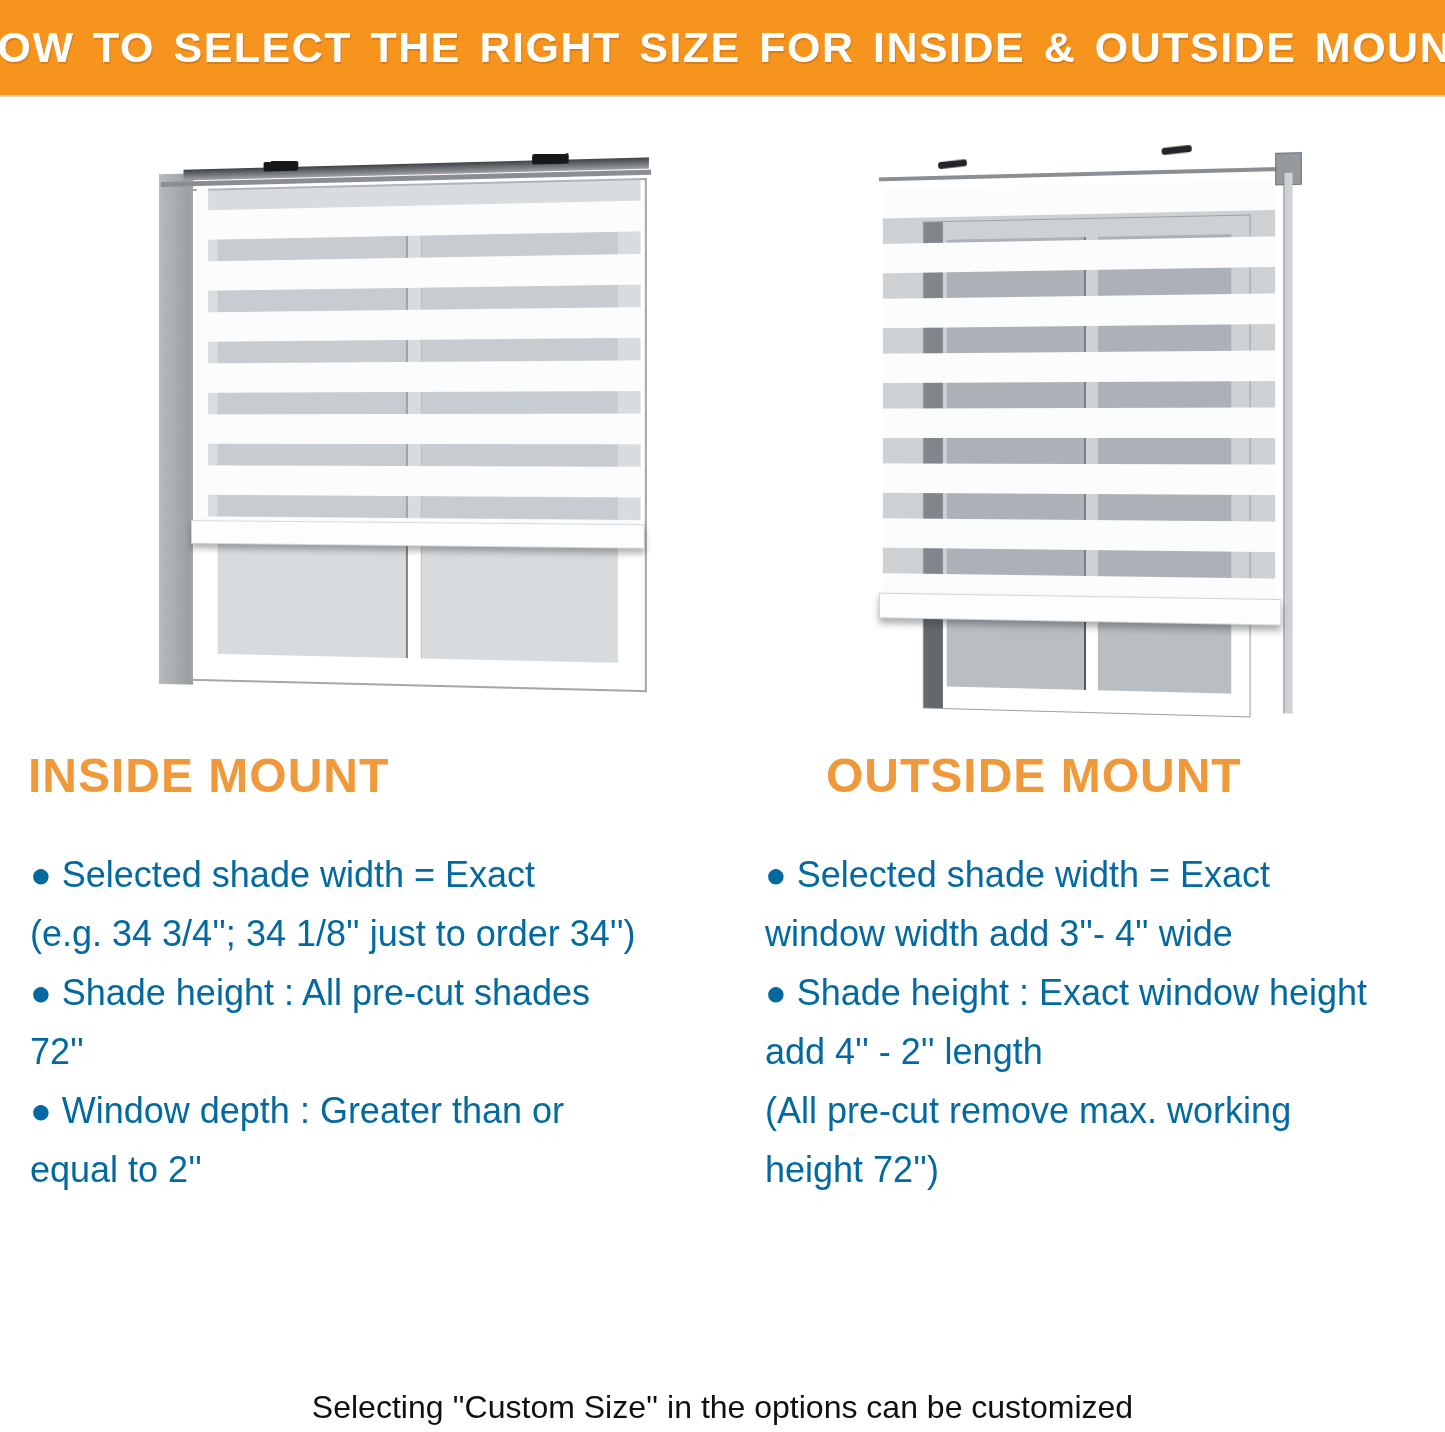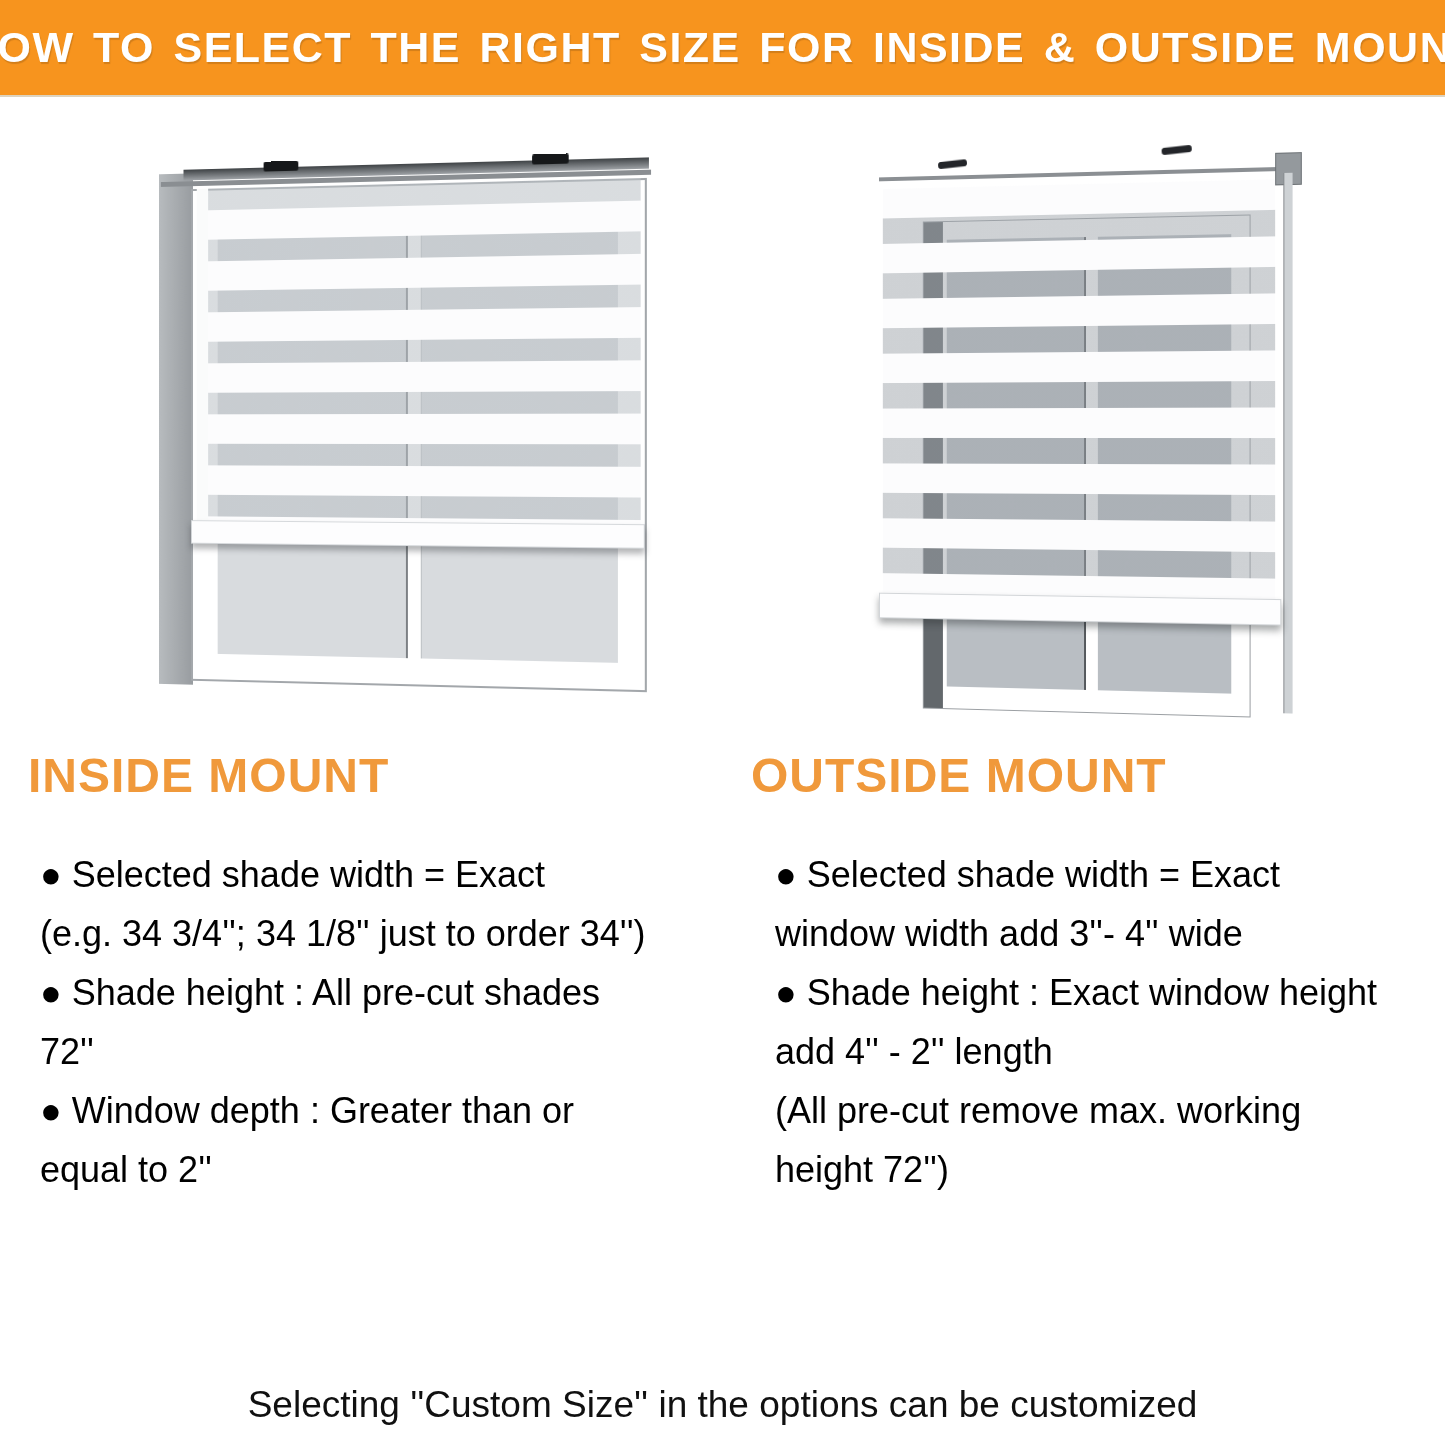--- a/index.html
+++ b/index.html
@@ -75,32 +75,32 @@
       #fcfcfd 0 30px, rgba(158,164,170,.5) 30px 56px); }
   .out-shade .botrail{ left:-4px; right:-6px; bottom:0; height:26px; background:#fdfdfe;
     border:1px solid #d2d5d8; box-shadow:0 5px 7px rgba(40,44,48,.4); }
 
   
   .mount-heading{
     position:absolute; top:748px; font-size:48px; font-weight:bold;
     color:#f0993b; letter-spacing:1px; white-space:nowrap;
   }
   .h-inside{ left:28px; }
-  .h-outside{ left:751px; }
+  .h-outside{ left:826px; }
 
   
-  .col{ position:absolute; top:845px; font-size:36px; color:#000000;margin-left:10px; }
+  .col{ position:absolute; top:845px; font-size:36px; color:#0369a1; }
   .col-left{ left:30px; width:700px; }
   .col-right{ left:765px; width:670px; }
   .tline{ height:59px; line-height:59px; white-space:nowrap; }
 
   
   .footer-note{
     position:absolute; left:0; bottom:6px; width:1445px; text-align:center;
-    font-size:37px; color:#101010; white-space:nowrap;
+    font-size:32px; color:#101010; white-space:nowrap;
   }
 </style>
 </head>
 <body>
 
 <div id="canvas">
 
   <div class="banner">
     <h1>HOW TO SELECT THE RIGHT SIZE FOR INSIDE &amp; OUTSIDE MOUNT</h1>
   </div>

